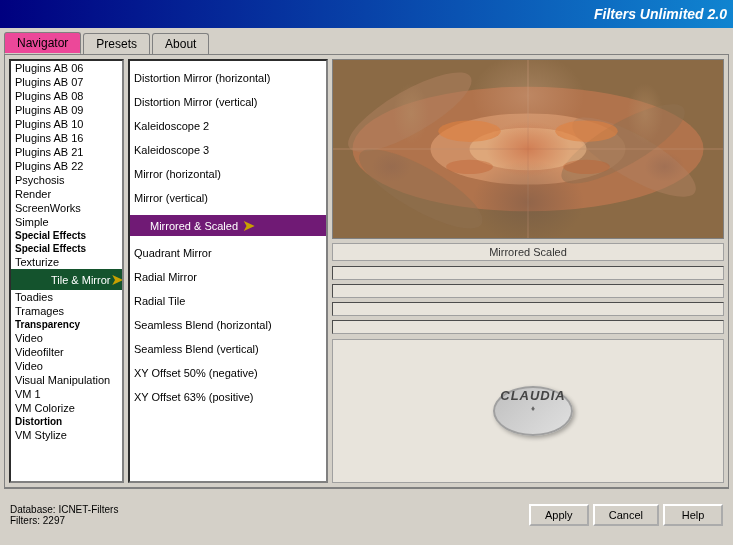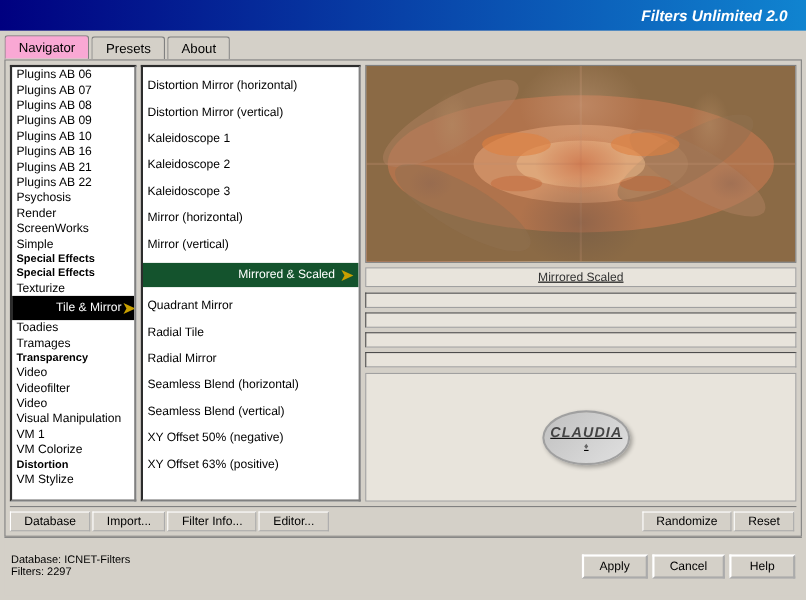--- a/index.html
+++ b/index.html
@@ -12,21 +12,21 @@
       overflow: hidden;
     }
 
     
     .title-bar {
       background: linear-gradient(90deg, #000080, #1084d0);
       color: white;
       font-size: 14px;
       font-weight: bold;
       font-style: italic;
-      padding: 4px 17px;
+      padding: 4px 6px;
       text-align: right;
       height: 28px;
       display: flex;
       align-items: center;
       justify-content: flex-end;
     }
 
     
     .main-container {
       background: #d4d0c8;
@@ -46,21 +46,21 @@
       padding: 3px 12px;
       border: 1px solid #808080;
       border-bottom: none;
       background: #d4d0c8;
       cursor: pointer;
       margin-right: 2px;
       border-radius: 3px 3px 0 0;
       font-size: 12px;
     }
     .tab.active {
-      background: #f9a8d4;
+      background: #ec4899;
       font-weight: normal;
       border-bottom: 1px solid #d4d0c8;
       z-index: 1;
     }
 
     
     .content-area {
       border: 1px solid #808080;
       background: #d4d0c8;
       flex: 1;
@@ -92,21 +92,21 @@
     }
     .category-item {
       padding: 1px 4px;
       cursor: pointer;
       white-space: nowrap;
       font-size: 11px;
       display: flex;
       align-items: center;
       position: relative;
     }
-    .category-item.selected { background: #000000; color: white; padding-left: 40px; }
+    .category-item.selected { background: #14532d; color: white; padding-left: 40px; }
 
     
     .filter-panel {
       width: 200px;
       display: flex;
       flex-direction: column;
     }
     .filter-list {
       flex: 1;
       border: 2px inset #808080;
@@ -115,40 +115,39 @@
       overflow-x: hidden;
     }
     .filter-item {
       padding: 1px 4px;
       cursor: pointer;
       white-space: nowrap;
       font-size: 11px;
       margin-top: 10px;
     }
     .filter-item.selected {
-      background: #14532d;
+      background: #701a75;
       color: white;
       display: flex;
       align-items: center;
-      justify-content: flex-end;
+      justify-content: flex-start;
       padding-left: 20px;
     }
     .filter-arrow {
       color: #c8a000;
       font-size: 14px;
       margin-left: 4px;
     }
 
     
     .preview-panel {
       flex: 1;
       display: flex;
       flex-direction: column;
       gap: 4px;
-      text-decoration: underline;
     }
 
     .preview-image {
       height: 180px;
       background: linear-gradient(135deg, #8b7355 0%, #d4956a 20%, #c87050 35%, #f0a080 50%, #e8d0b0 60%, #9b8878 75%, #7a6a5a 90%);
       border: 1px solid #808080;
       overflow: hidden;
       position: relative;
     }
 
@@ -194,21 +193,21 @@
     }
     .claudia-badge {
       width: 80px;
       height: 50px;
       background: linear-gradient(135deg, #c0c0c0, #e0e0e0);
       border-radius: 50%;
       border: 2px solid #a0a0a0;
       display: flex;
       flex-direction: column;
       align-items: center;
-      justify-content: center;
+      justify-content: flex-start;
       font-size: 11px;
       font-weight: bold;
       color: #444;
       font-style: italic;
       box-shadow: 2px 2px 4px rgba(0,0,0,0.3);
       text-align: center;
       line-height: 1.2;
       margin-left: 10px;
     }
 
@@ -401,32 +400,31 @@
           <div class="category-item">
               <span>VM Stylize</span>
             </div>
         </div>
       </div>
 
       <div class="filter-panel">
         <div class="filter-list">
           <div class="filter-item"><span>Distortion Mirror (horizontal)</span></div>
           <div class="filter-item"><span>Distortion Mirror (vertical)</span></div>
-          <div class="filter-item"><span>Kaleidoscope 1</span></div>
           <div class="filter-item"><span>Kaleidoscope 2</span></div>
           <div class="filter-item"><span>Kaleidoscope 3</span></div>
           <div class="filter-item"><span>Mirror (horizontal)</span></div>
           <div class="filter-item"><span>Mirror (vertical)</span></div>
           <div class="filter-item selected">
             <span>Mirrored &amp; Scaled</span>
             <span class="filter-arrow yellow-arrow">➤</span>
           </div>
           <div class="filter-item"><span>Quadrant Mirror</span></div>
+          <div class="filter-item"><span>Radial Mirror</span></div>
           <div class="filter-item"><span>Radial Tile</span></div>
-          <div class="filter-item"><span>Radial Mirror</span></div>
           <div class="filter-item"><span>Seamless Blend (horizontal)</span></div>
           <div class="filter-item"><span>Seamless Blend (vertical)</span></div>
           <div class="filter-item"><span>XY Offset 50% (negative)</span></div>
           <div class="filter-item"><span>XY Offset 63% (positive)</span></div>
         </div>
       </div>
 
       <div class="preview-panel">
 
         <div class="preview-image">
@@ -480,29 +478,20 @@
 
         <div class="watermark-area">
           <div class="claudia-badge">
             <span style="font-size:13px;letter-spacing:1px;">CLAUDIA</span>
             <span style="font-size:8px;color:#666;">♦</span>
           </div>
         </div>
       </div>
     </div>
 
-    <div class="bottom-toolbar">
-      <button class="toolbar-btn">Database</button>
-      <button class="toolbar-btn">Import...</button>
-      <button class="toolbar-btn">Filter Info...</button>
-      <button class="toolbar-btn">Editor...</button>
-      <div class="toolbar-spacer"></div>
-      <button class="toolbar-btn">Randomize</button>
-      <button class="toolbar-btn">Reset</button>
-    </div>
   </div>
 
   <div class="status-bar">
     <div class="status-left">
       <div>
         <span>Database:</span>
         <span>ICNET-Filters</span>
       </div>
       <div>
         <span>Filters:</span>

